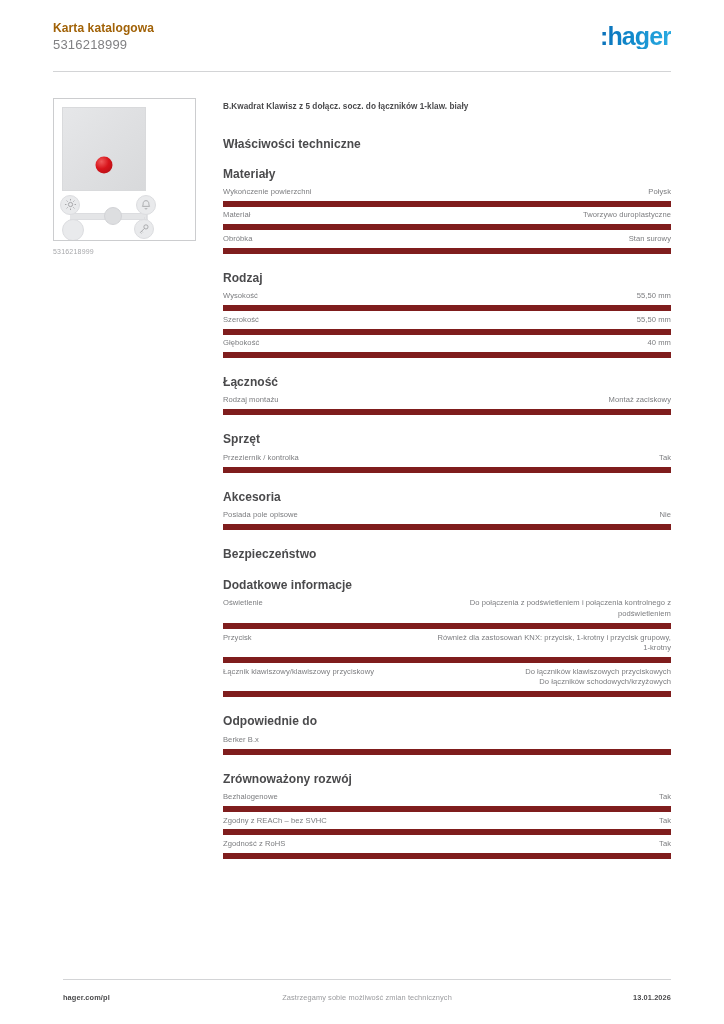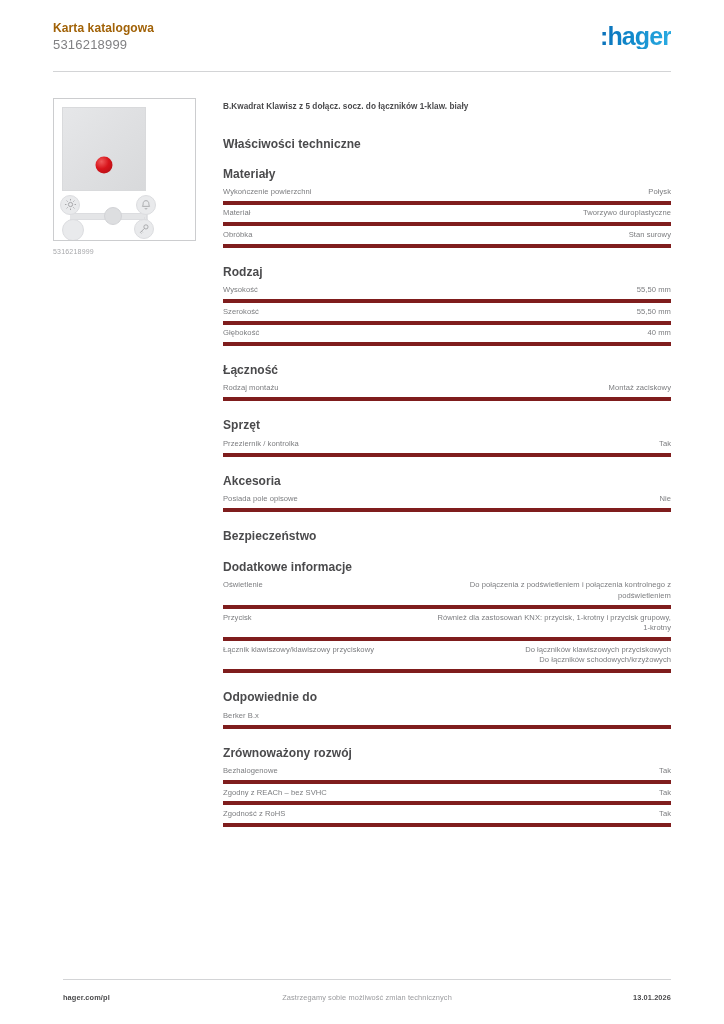--- a/index.html
+++ b/index.html
@@ -190,21 +190,21 @@
   .block-title.first { margin-top: 16px; }
 
   table.spec {
     width: 100%;
     border-collapse: collapse;
     table-layout: fixed;
   }
   table.spec td {
     font-size: 7.6px;
     color: #7b7c7f;
-    border-bottom: 4px solid #7f1d1d;
+    border-bottom: 6px solid #7f1d1d;
     padding: 3.4px 0 3.2px 0;
     vertical-align: top;
     line-height: 1.42;
     letter-spacing: 0.05px;
   }
   td.label { width: 47%; text-align: left; }
   td.value { width: 53%; text-align: right; }
 
   
   .footer {

